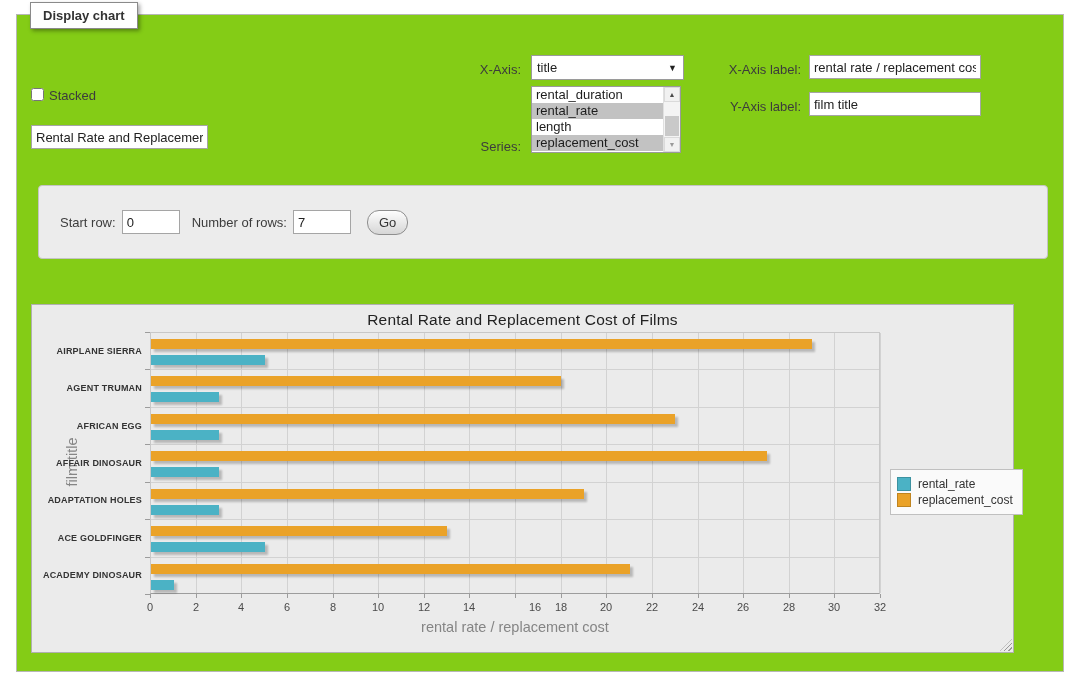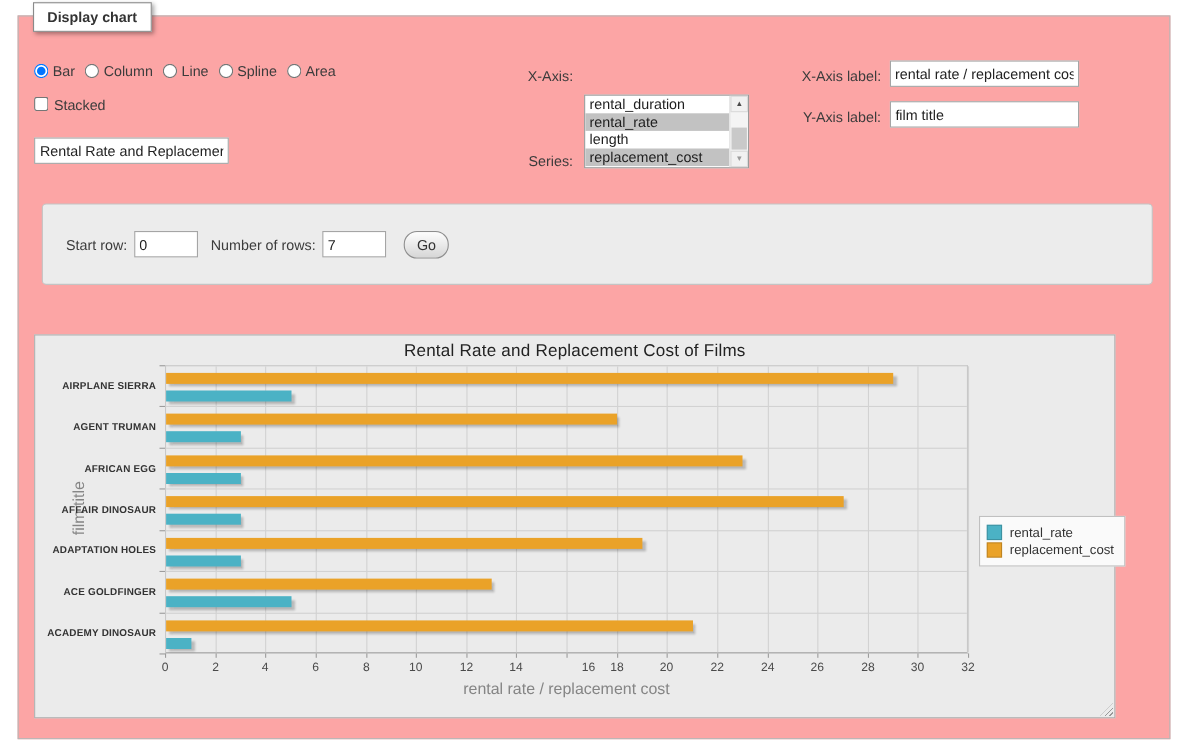--- a/index.html
+++ b/index.html
@@ -6,21 +6,21 @@
   html,body { margin:0; padding:0; background:#fff; }
   body {
     font-family: "Liberation Sans", sans-serif;
     width: 1081px; height: 681px;
     position: relative; overflow: hidden;
     color: #3c3c3c; font-size: 13px;
   }
   .panel {
     position: absolute; left: 16px; top: 14px;
     width: 1048px; height: 658px;
-    background: #fca5a5;
+    background: #84cc16;
     border: 1px solid #b7b7b7;
   }
   .panel-tab {
     position: absolute; left: 13px; top: -13px;
     background: #fff; border: 1px solid #8a8a8a;
     padding: 5px 12px;
     font-weight: bold; font-size: 13px; color: #333;
     box-shadow: 2px 2px 4px rgba(0,0,0,0.35);
   }
   .radio-row { position:absolute; left:14px; top:40px; height:18px; display:flex; align-items:center; }
@@ -104,51 +104,33 @@
   .resize-handle { position:absolute; right:1px; bottom:1px; width:12px; height:12px;
     background: repeating-linear-gradient(135deg, transparent 0 2px, #8a8a8a 2px 3px);
     clip-path: polygon(100% 0, 100% 100%, 0 100%); opacity:.85; cursor:se-resize; }
 </style>
 </head>
 <body>
 
 <div class="panel">
   <div class="panel-tab">Display chart</div>
 
-  <div class="radio-row" id="radio-row">
-      <label class="radio-item">
-        <input type="radio" name="ctype" checked="" style="">
-        <span>Bar</span>
-      </label>
-      <label class="radio-item">
-        <input type="radio" name="ctype" style="">
-        <span>Column</span>
-      </label>
-      <label class="radio-item">
-        <input type="radio" name="ctype" style="">
-        <span>Line</span>
-      </label>
-      <label class="radio-item">
-        <input type="radio" name="ctype" style="">
-        <span>Spline</span>
-      </label>
-      <label class="radio-item">
-        <input type="radio" name="ctype" style="">
-        <span>Area</span>
-      </label>
-    </div>
 
   <div class="stacked-row">
     <input type="checkbox" id="stacked-cb" style="">
     <span>Stacked</span>
   </div>
 
   <input type="text" class="title-input" value="Rental Rate and Replacemer" style="">
 
   <div class="lbl xaxis-lbl">X-Axis:</div>
+  <div class="select-box">
+    <span class="sel-text">title</span>
+    <span class="sel-arrow">▼</span>
+  </div>
 
   <div class="lbl series-lbl">Series:</div>
   <div class="listbox">
     <div class="options" id="series-options">
         <div class="opt">rental_duration</div>
         <div class="opt sel">rental_rate</div>
         <div class="opt">length</div>
         <div class="opt sel">replacement_cost</div>
       </div>
     <div class="sbar">

